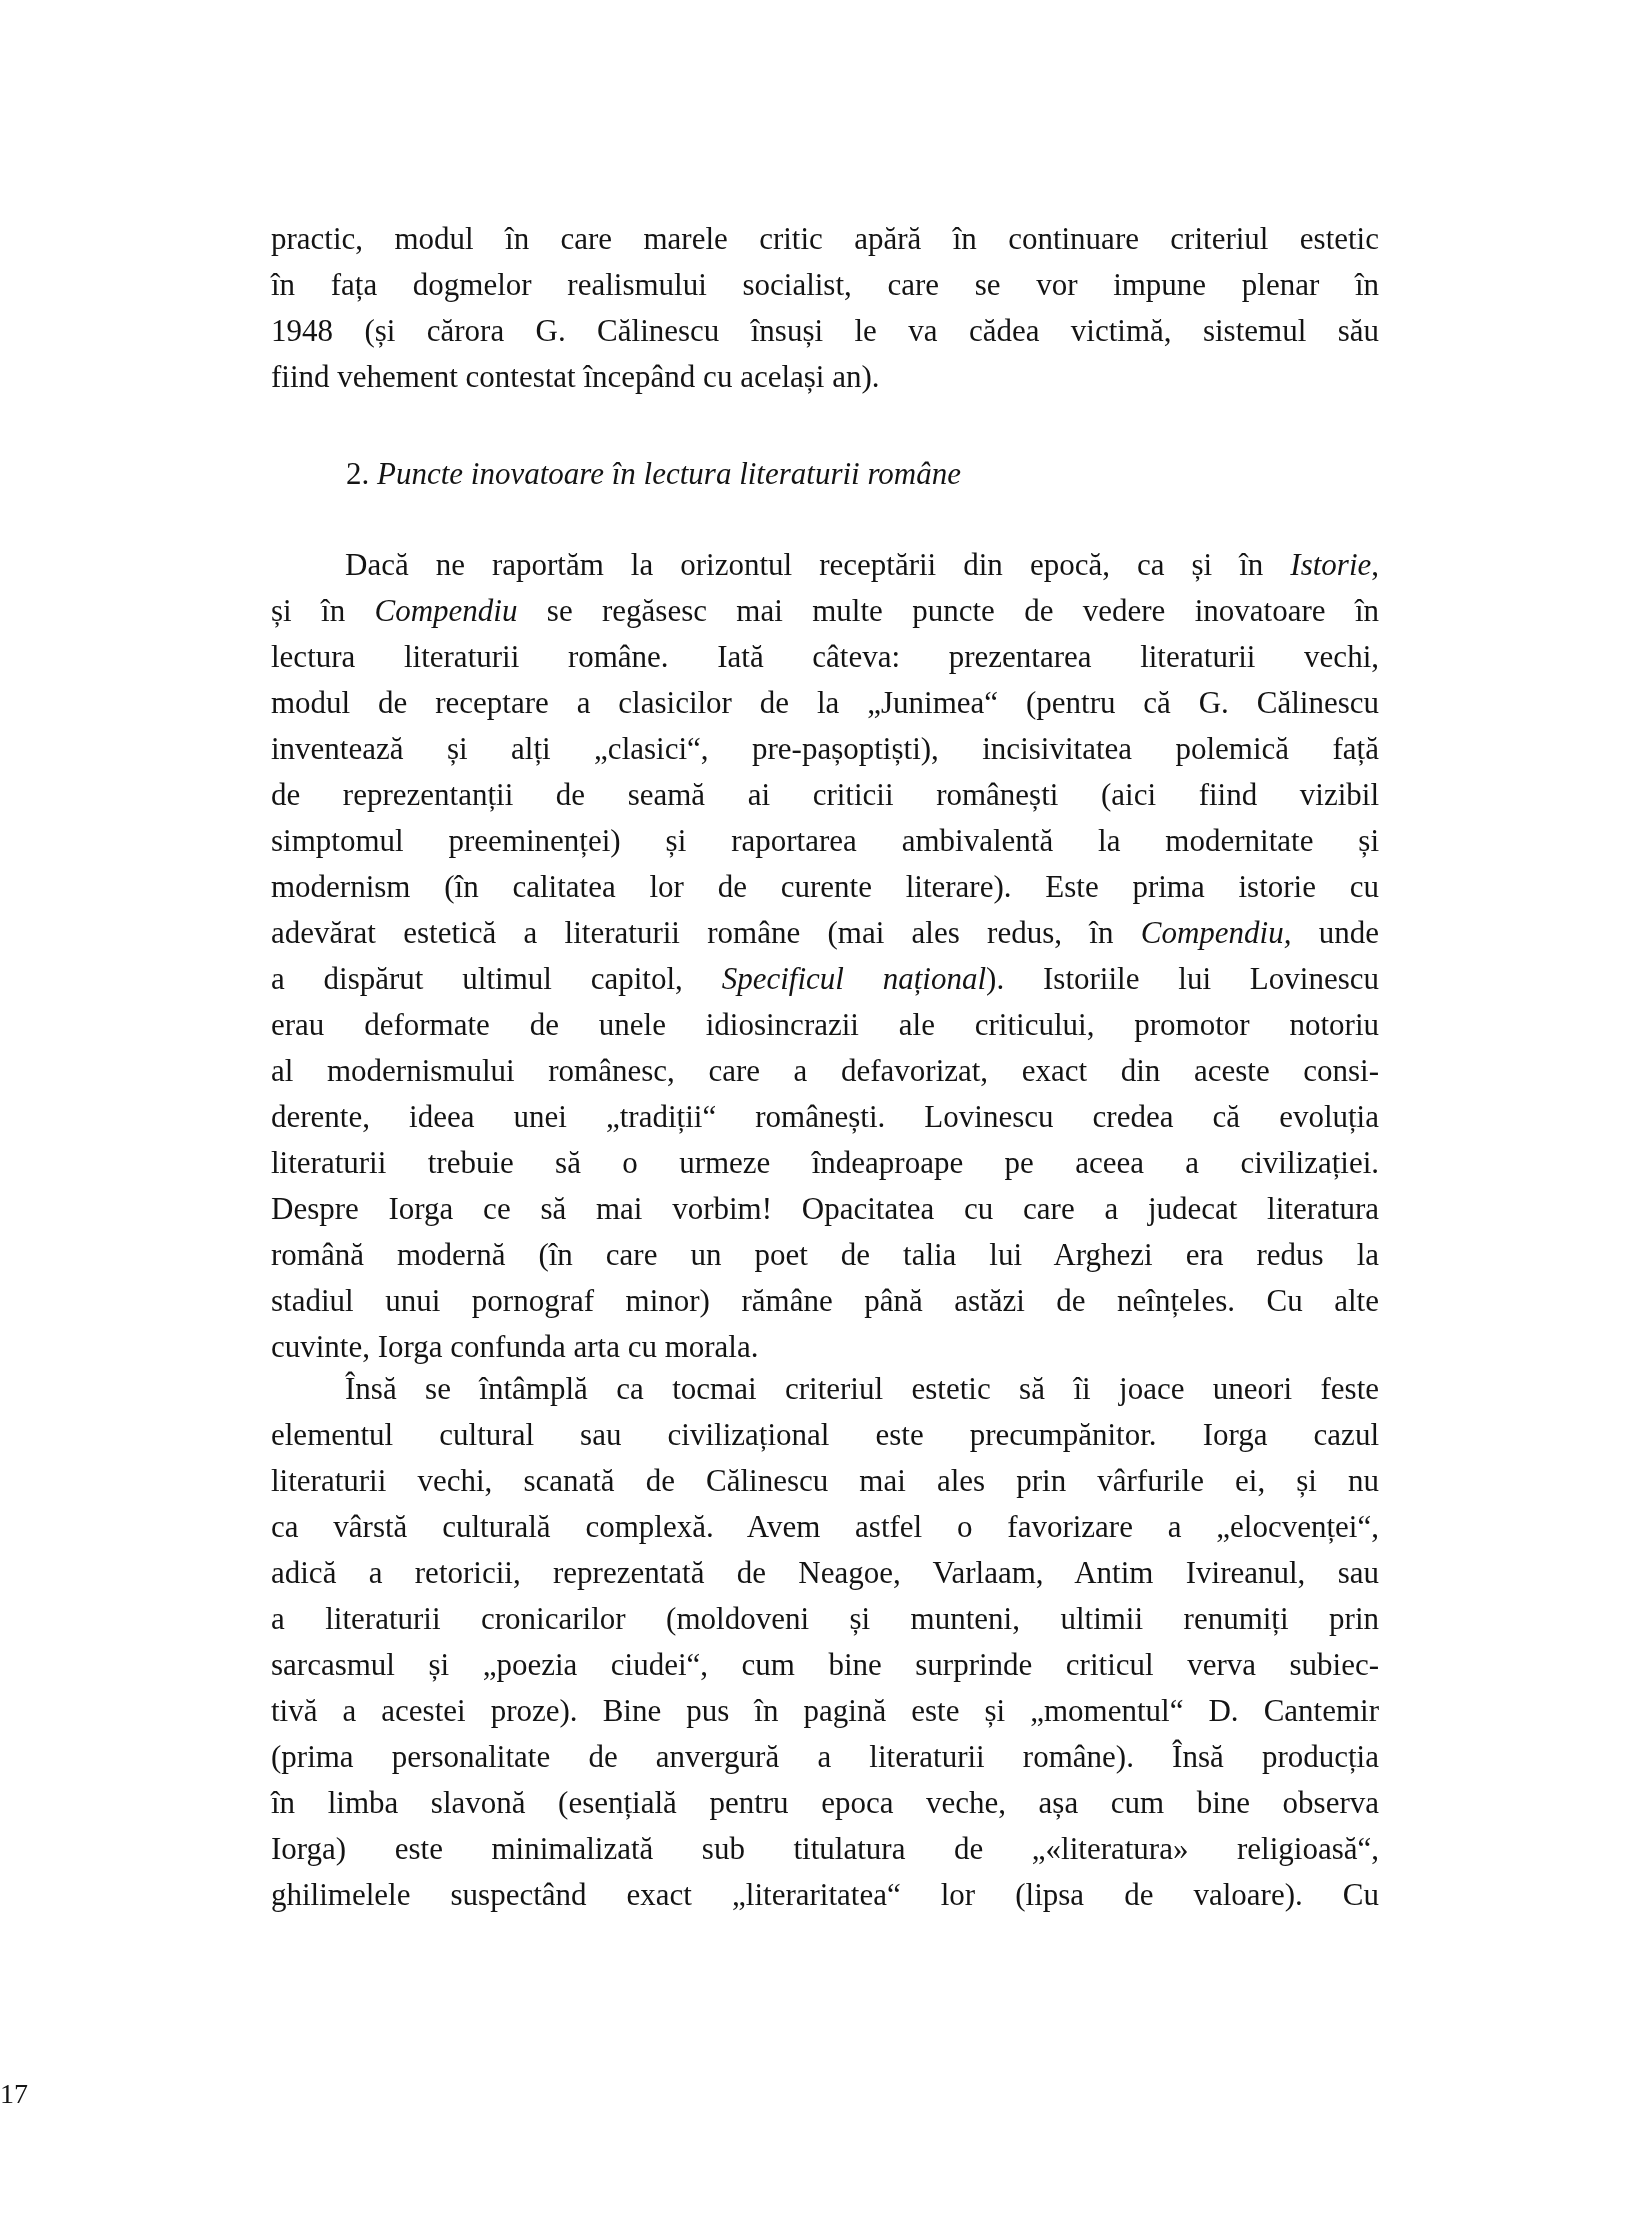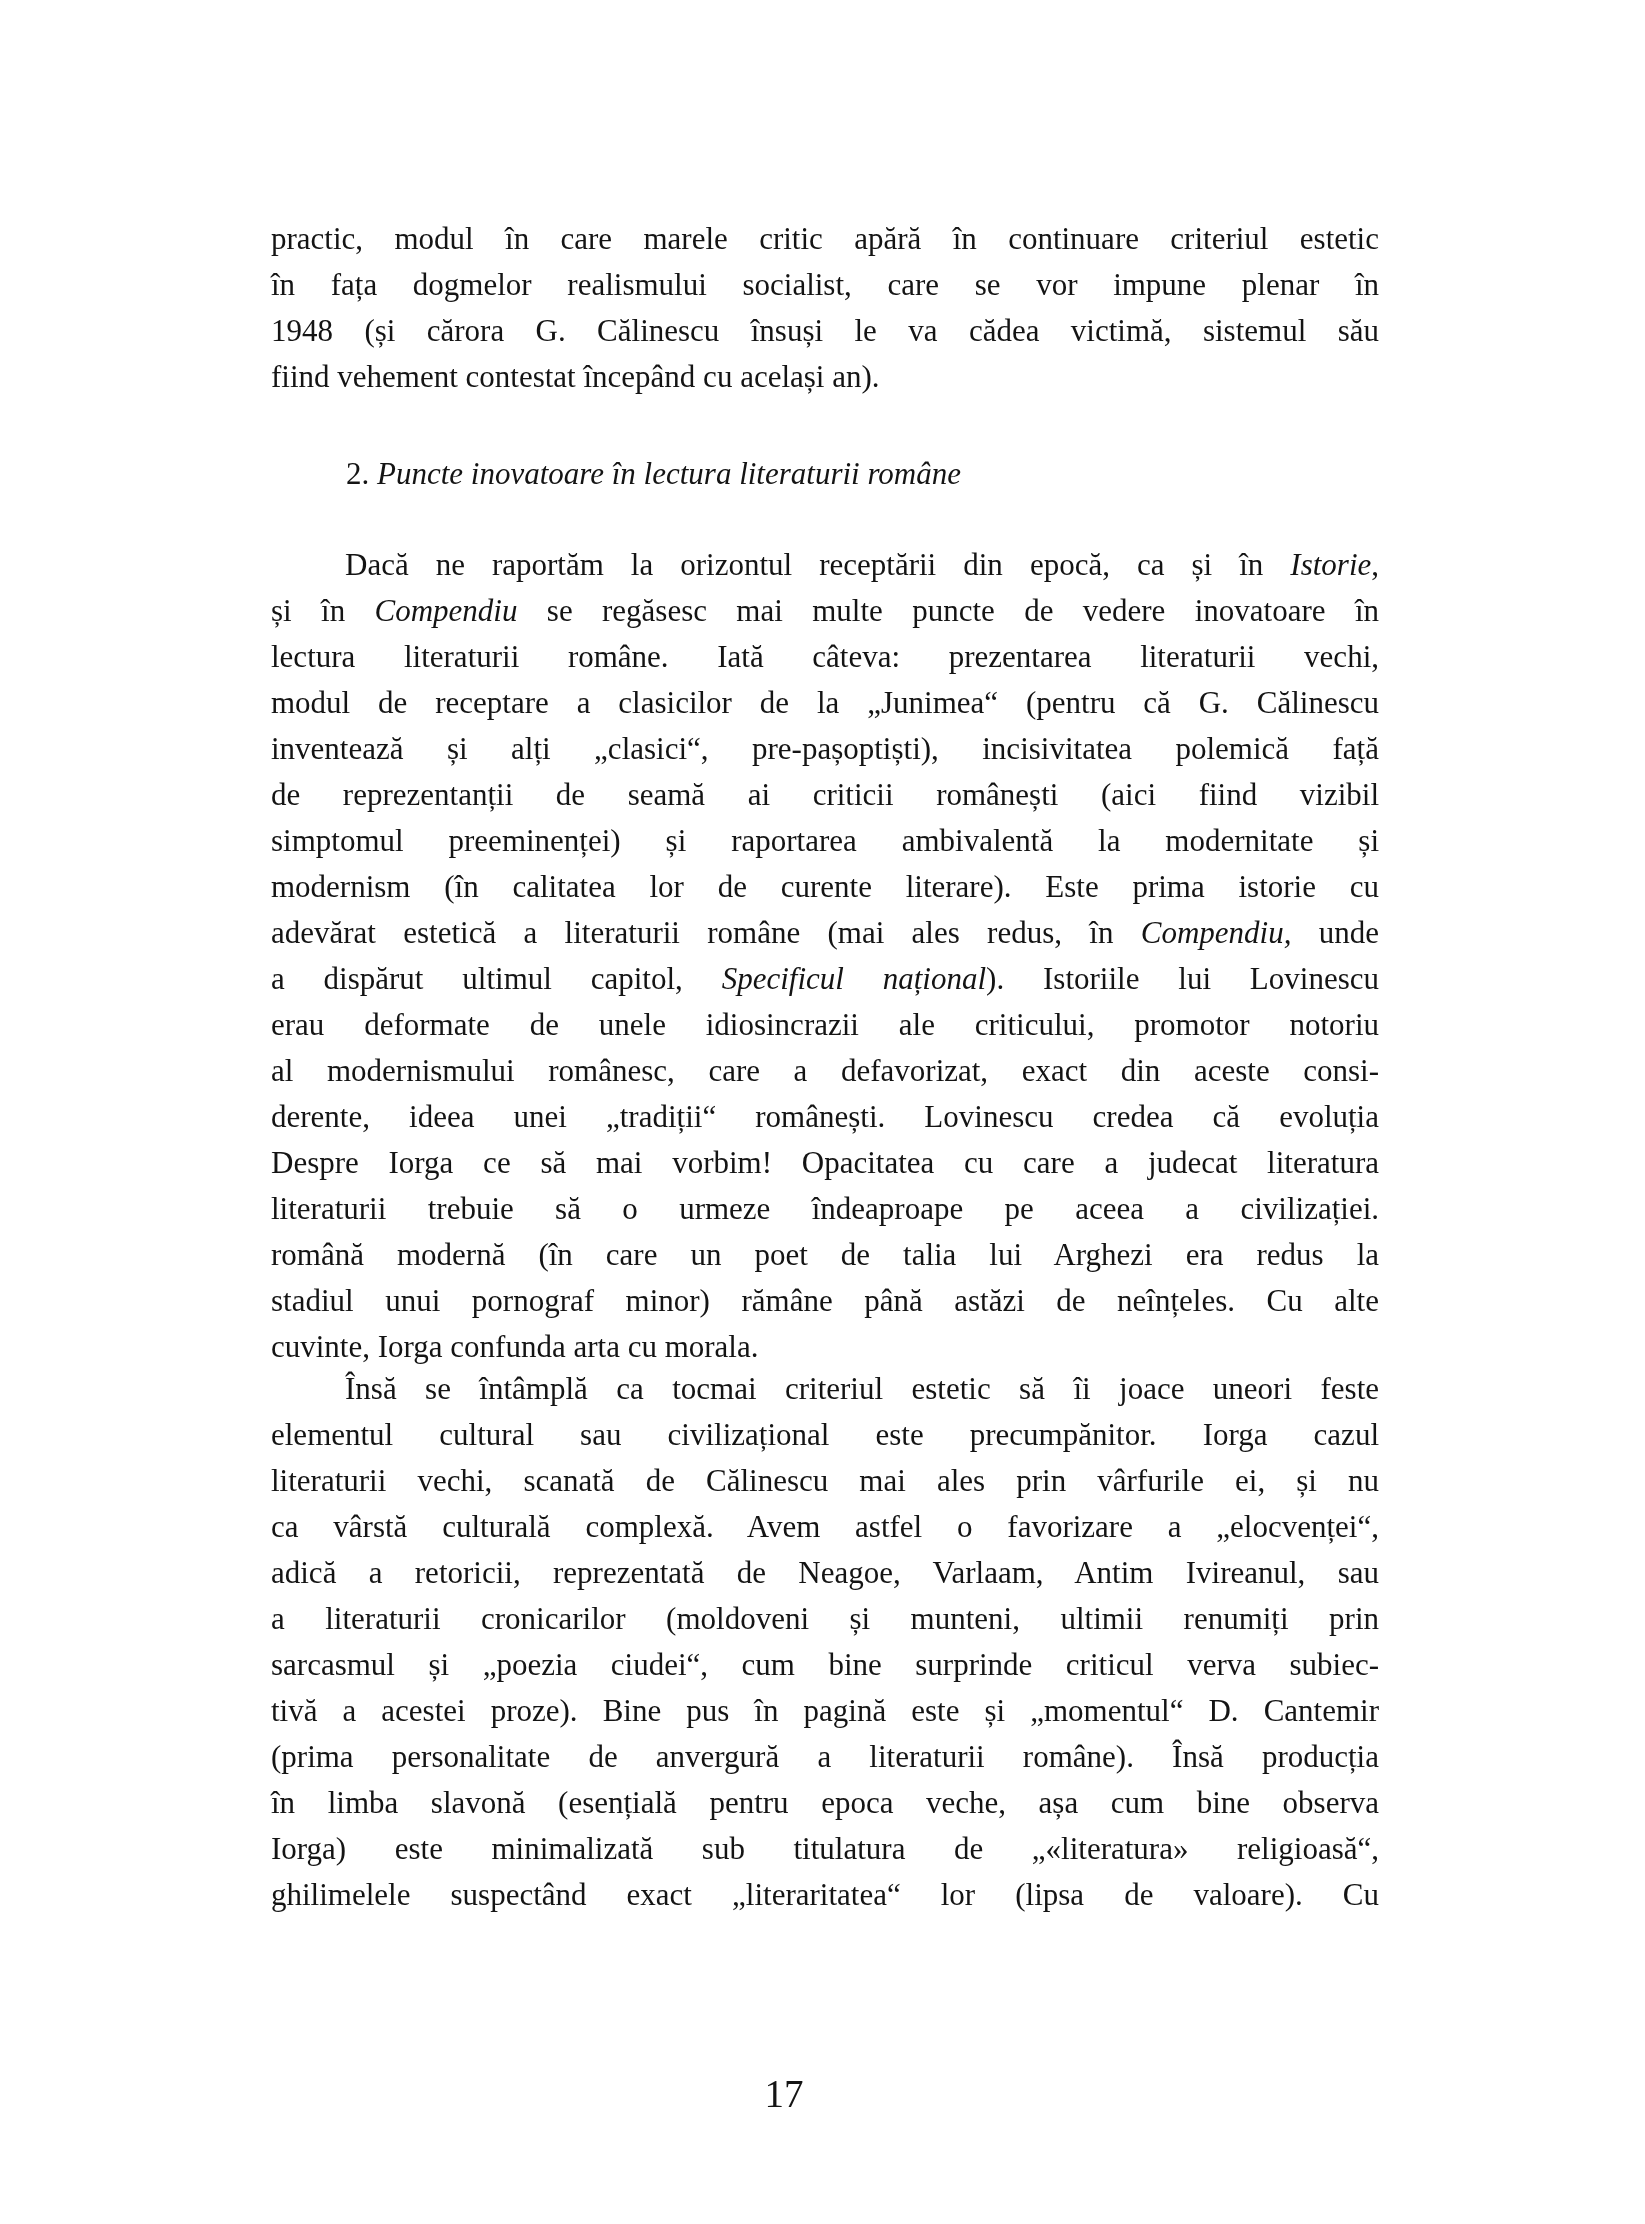--- a/index.html
+++ b/index.html
@@ -58,22 +58,22 @@
   }
   #section-heading .it { font-style: italic; text-align: center; }
   #para-2 { top: 542px; }
   #para-3 { top: 1366px; }
 
   #page-number {
     position: absolute;
     left: 0;
     width: 1568px;
     top: 2071px;
-    text-align: center;
-    font-size: 39px;
+    text-align: left;
+    font-size: 28px;
     line-height: 46px;
   }
 </style>
 </head>
 <body>
 
 <div class="page">
 
   <div class="text-block" id="para-1">
       <span class="line"><span>practic, modul în care marele critic apără în continuare criteriul estetic</span></span>
@@ -94,22 +94,22 @@
       <span class="line"><span>modul de receptare a clasicilor de la „Junimea“ (pentru că G. Călinescu</span></span>
       <span class="line"><span>inventează și alți „clasici“, pre-pașoptiști), incisivitatea polemică față</span></span>
       <span class="line"><span>de reprezentanții de seamă ai criticii românești (aici fiind vizibil</span></span>
       <span class="line"><span>simptomul preeminenței) și raportarea ambivalentă la modernitate și</span></span>
       <span class="line"><span>modernism (în calitatea lor de curente literare). Este prima istorie cu</span></span>
       <span class="line"><span>adevărat estetică a literaturii române (mai ales redus, în </span><span class="it">Compendiu,</span><span> unde</span></span>
       <span class="line"><span>a dispărut ultimul capitol, </span><span class="it">Specificul național</span><span>). Istoriile lui Lovinescu</span></span>
       <span class="line"><span>erau deformate de unele idiosincrazii ale criticului, promotor notoriu</span></span>
       <span class="line"><span>al modernismului românesc, care a defavorizat, exact din aceste consi-</span></span>
       <span class="line"><span>derente, ideea unei „tradiții“ românești. Lovinescu credea că evoluția</span></span>
+      <span class="line"><span>literaturii trebuie să o urmeze îndeaproape pe aceea a civilizației.</span></span>
       <span class="line"><span>Despre Iorga ce să mai vorbim! Opacitatea cu care a judecat literatura</span></span>
-      <span class="line"><span>literaturii trebuie să o urmeze îndeaproape pe aceea a civilizației.</span></span>
       <span class="line"><span>română modernă (în care un poet de talia lui Arghezi era redus la</span></span>
       <span class="line"><span>stadiul unui pornograf minor) rămâne până astăzi de neînțeles. Cu alte</span></span>
       <span class="line last"><span>cuvinte, Iorga confunda arta cu morala.</span></span>
     </div>
 
   <div class="text-block" id="para-3">
       <span class="line indent"><span>Însă se întâmplă ca tocmai criteriul estetic să îi joace uneori feste</span></span>
       <span class="line"><span>elementul cultural sau civilizațional este precumpănitor. Iorga cazul</span></span>
       <span class="line"><span>literaturii vechi, scanată de Călinescu mai ales prin vârfurile ei, și nu</span></span>
       <span class="line"><span>ca vârstă culturală complexă. Avem astfel o favorizare a „elocvenței“,</span></span>

